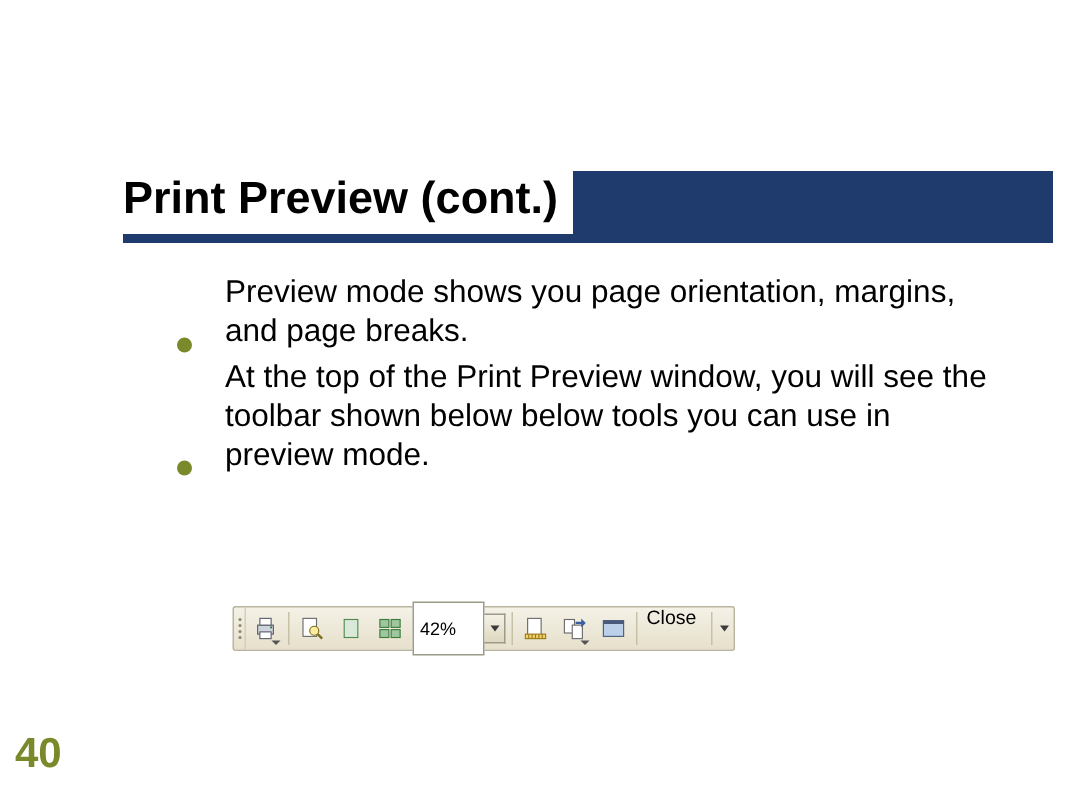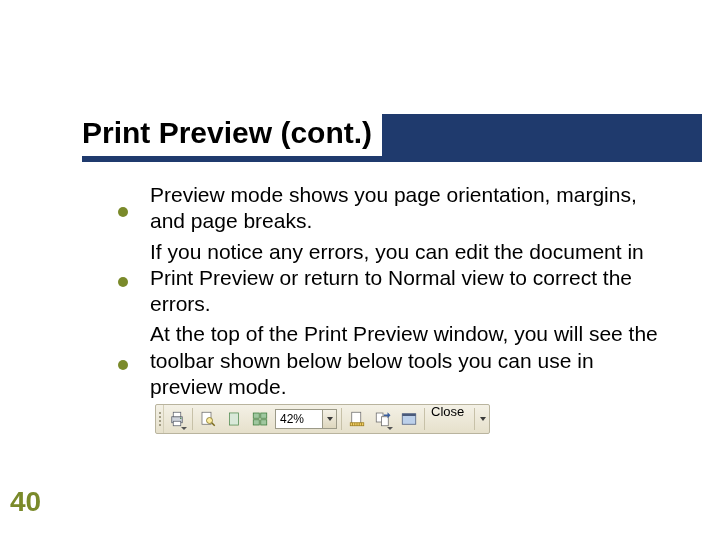--- a/index.html
+++ b/index.html
@@ -39,21 +39,21 @@
 
   .content {
     position: absolute;
     left: 118px;
     top: 182px;
     width: 545px;
   }
   .content ul { list-style: none; }
   .content li {
     display: flex;
-    align-items: center;
+    align-items: flex-end;
     margin-bottom: 4px;
   }
   .bullet-dot {
     flex: 0 0 auto;
     width: 10px;
     height: 10px;
     border-radius: 50%;
     background: #7a8a2a;
     margin-top: 8px;
     margin-right: 22px;
@@ -103,21 +103,21 @@
     margin: 3px 2px;
   }
   .tb-zoom {
     display: flex;
     align-items: center;
     padding: 2px 2px;
   }
   .tb-zoom .zoom-box {
     background: #fff;
     border: 1px solid #9c9a88;
-    height: 20px;
+    height: 36px;
     width: 48px;
     display: flex;
     align-items: center;
     padding: 0 4px;
     font-size: 12px;
   }
   .tb-zoom .zoom-caret {
     width: 14px;
     height: 20px;
     border: 1px solid #9c9a88;
@@ -176,24 +176,20 @@
   </div>
 
   <div class="content">
     <ul>
       <li>
         <span class="bullet-dot"></span>
         <span class="bullet-text">Preview mode shows you page orientation, margins, and page breaks.</span>
       </li>
       <li>
         <span class="bullet-dot"></span>
-        <span class="bullet-text">If you notice any errors, you can edit the document in Print Preview or return to Normal view to correct the errors.</span>
-      </li>
-      <li>
-        <span class="bullet-dot"></span>
         <span class="bullet-text">At the top of the Print Preview window, you will see the toolbar shown below below tools you can use in preview mode.</span>
       </li>
     </ul>
   </div>
 
   <div class="toolbar">
     <div class="tb-grip">
       <span></span>
         <span></span>
         <span></span>

